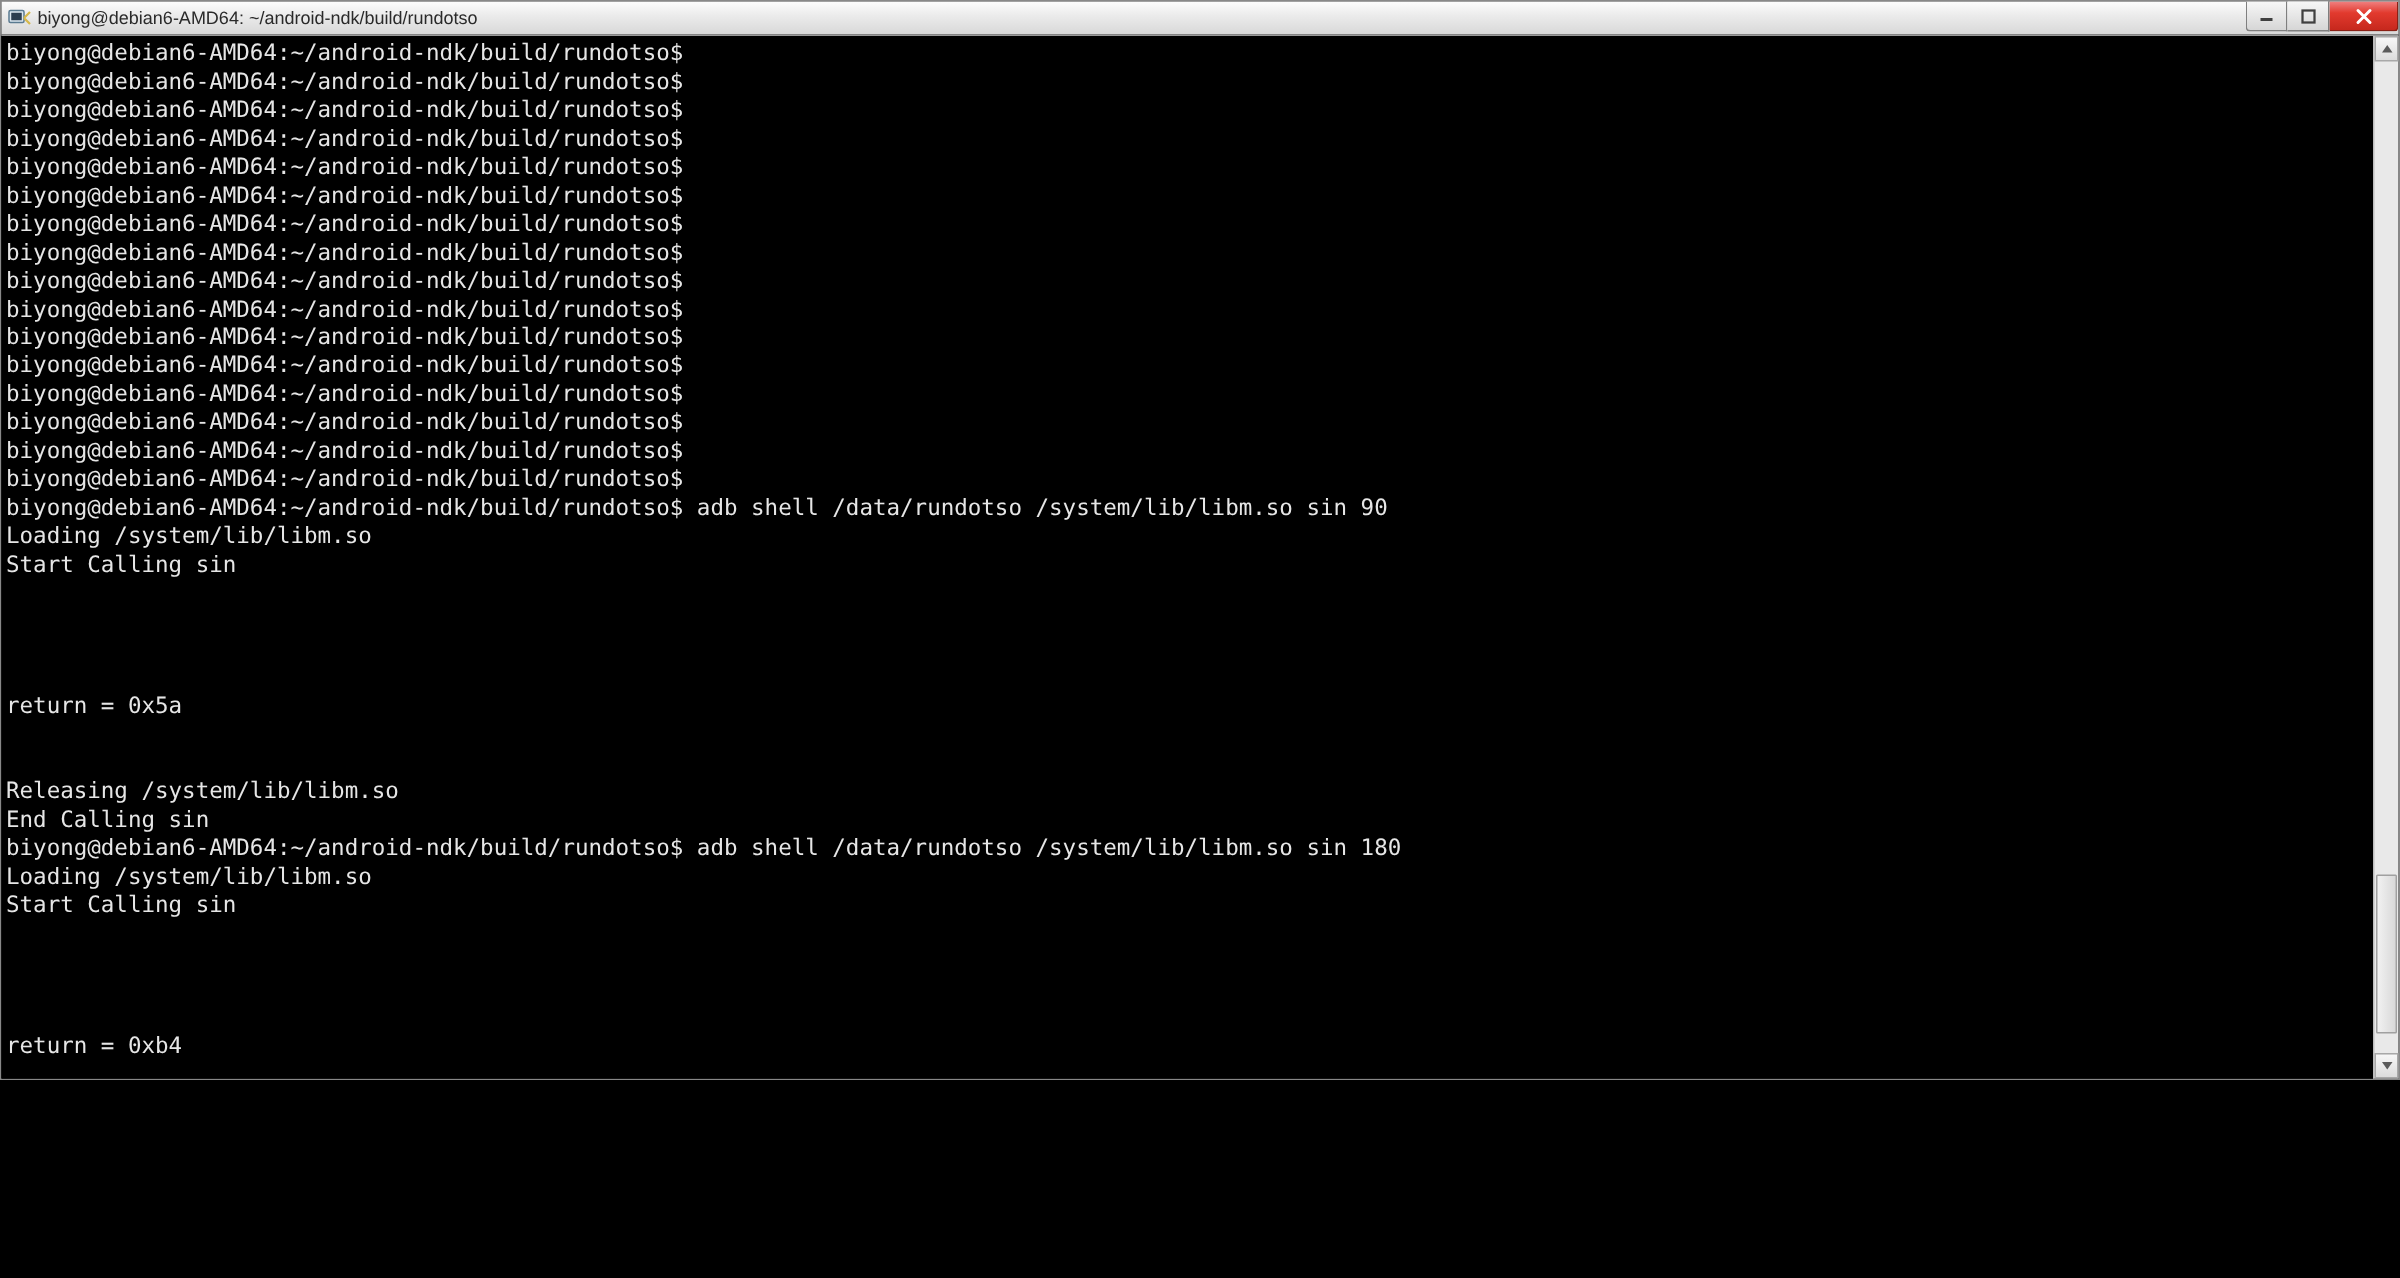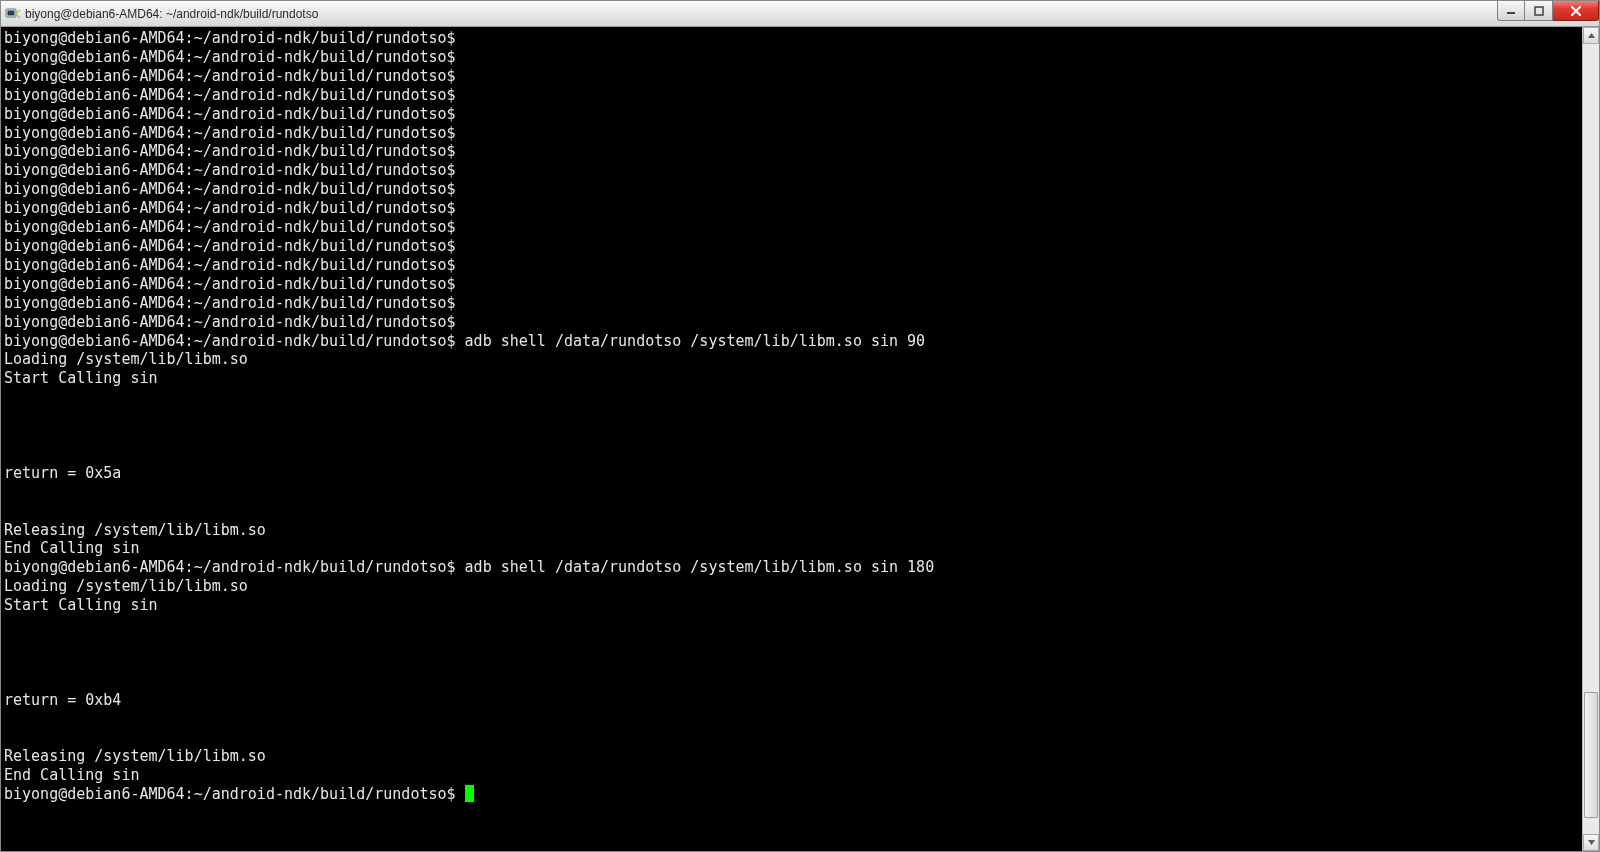--- a/index.html
+++ b/index.html
@@ -1,17 +1,17 @@
 <!DOCTYPE html>
 <html><head>
 <meta charset="utf-8">
 <style>
   * { margin: 0; padding: 0; box-sizing: border-box; }
   html, body { width: 1600px; height: 852px; overflow: hidden; font-family: sans-serif; background: #000; }
-  .window { width: 1600px; height: 852px; display: flex; flex-direction: column; border: 1px solid #888; }
+  .window { width: 1600px; height: 720px; display: flex; flex-direction: column; border: 1px solid #888; }
   .titlebar {
     height: 26px;
     background: linear-gradient(to bottom, #fdfdfd 0%, #ececec 40%, #d8d8d8 100%);
     display: flex;
     align-items: center;
     padding-left: 4px;
     border-bottom: 1px solid #9a9a9a;
     position: relative;
     user-select: none;
   }

